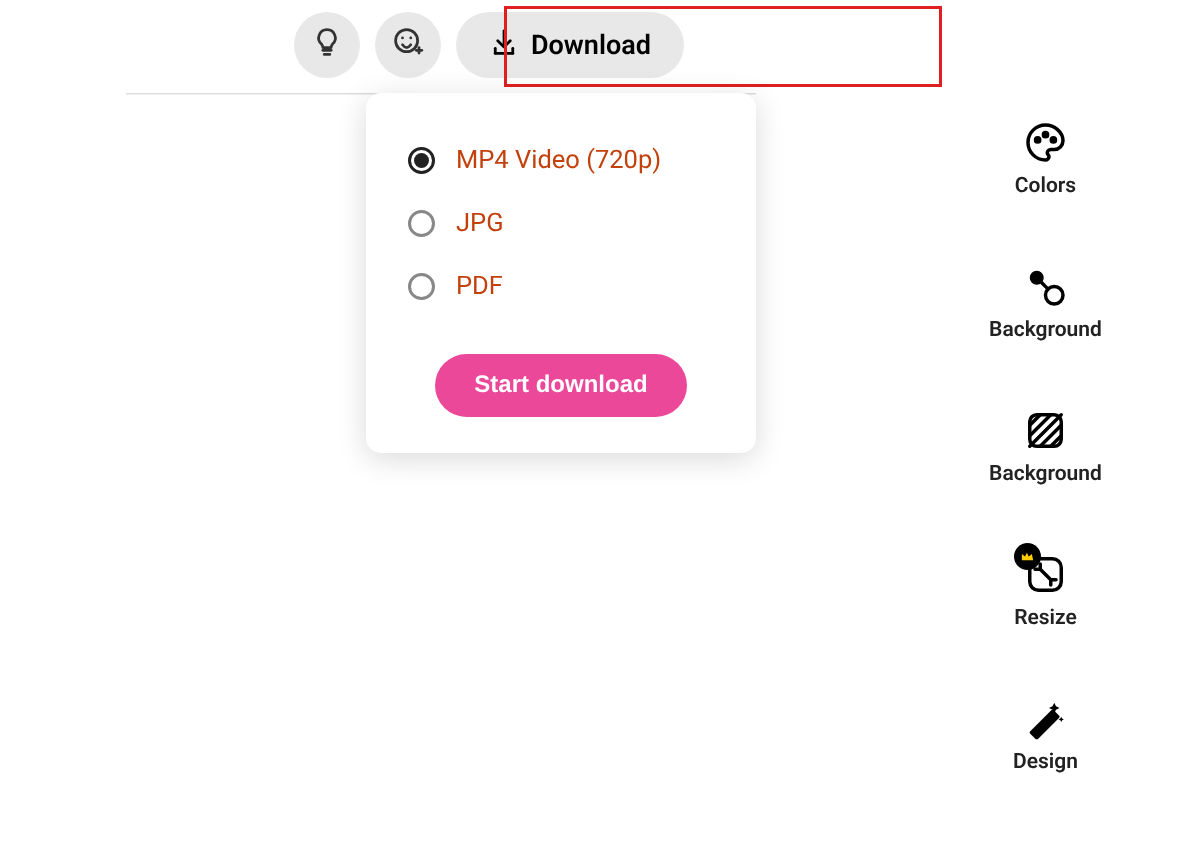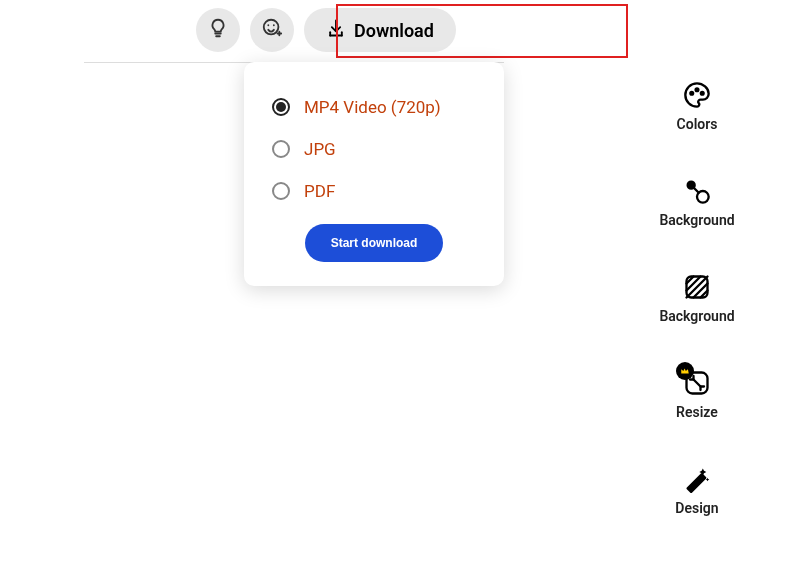--- a/index.html
+++ b/index.html
@@ -83,28 +83,28 @@
     .radio-selected {
       border-color: #222;
     }
     .radio-dot {
       width: 10px;
       height: 10px;
       border-radius: 50%;
       background: #222;
     }
     .start-btn {
-      margin: 12px auto 0;
+      margin: 24px auto 0;
       display: block;
       padding: 12px 26px;
       border-radius: 22px;
-      background: #1d4ed8;
+      background: #ec4899;
       color: #fff;
       border: none;
-      font-size: 12px;
+      font-size: 16px;
       font-weight: 700;
       cursor: pointer;
     }
     .side-panel {
       position: absolute;
       top: 80px;
       right: 48px;
       width: 110px;
       display: flex;
       flex-direction: column;

